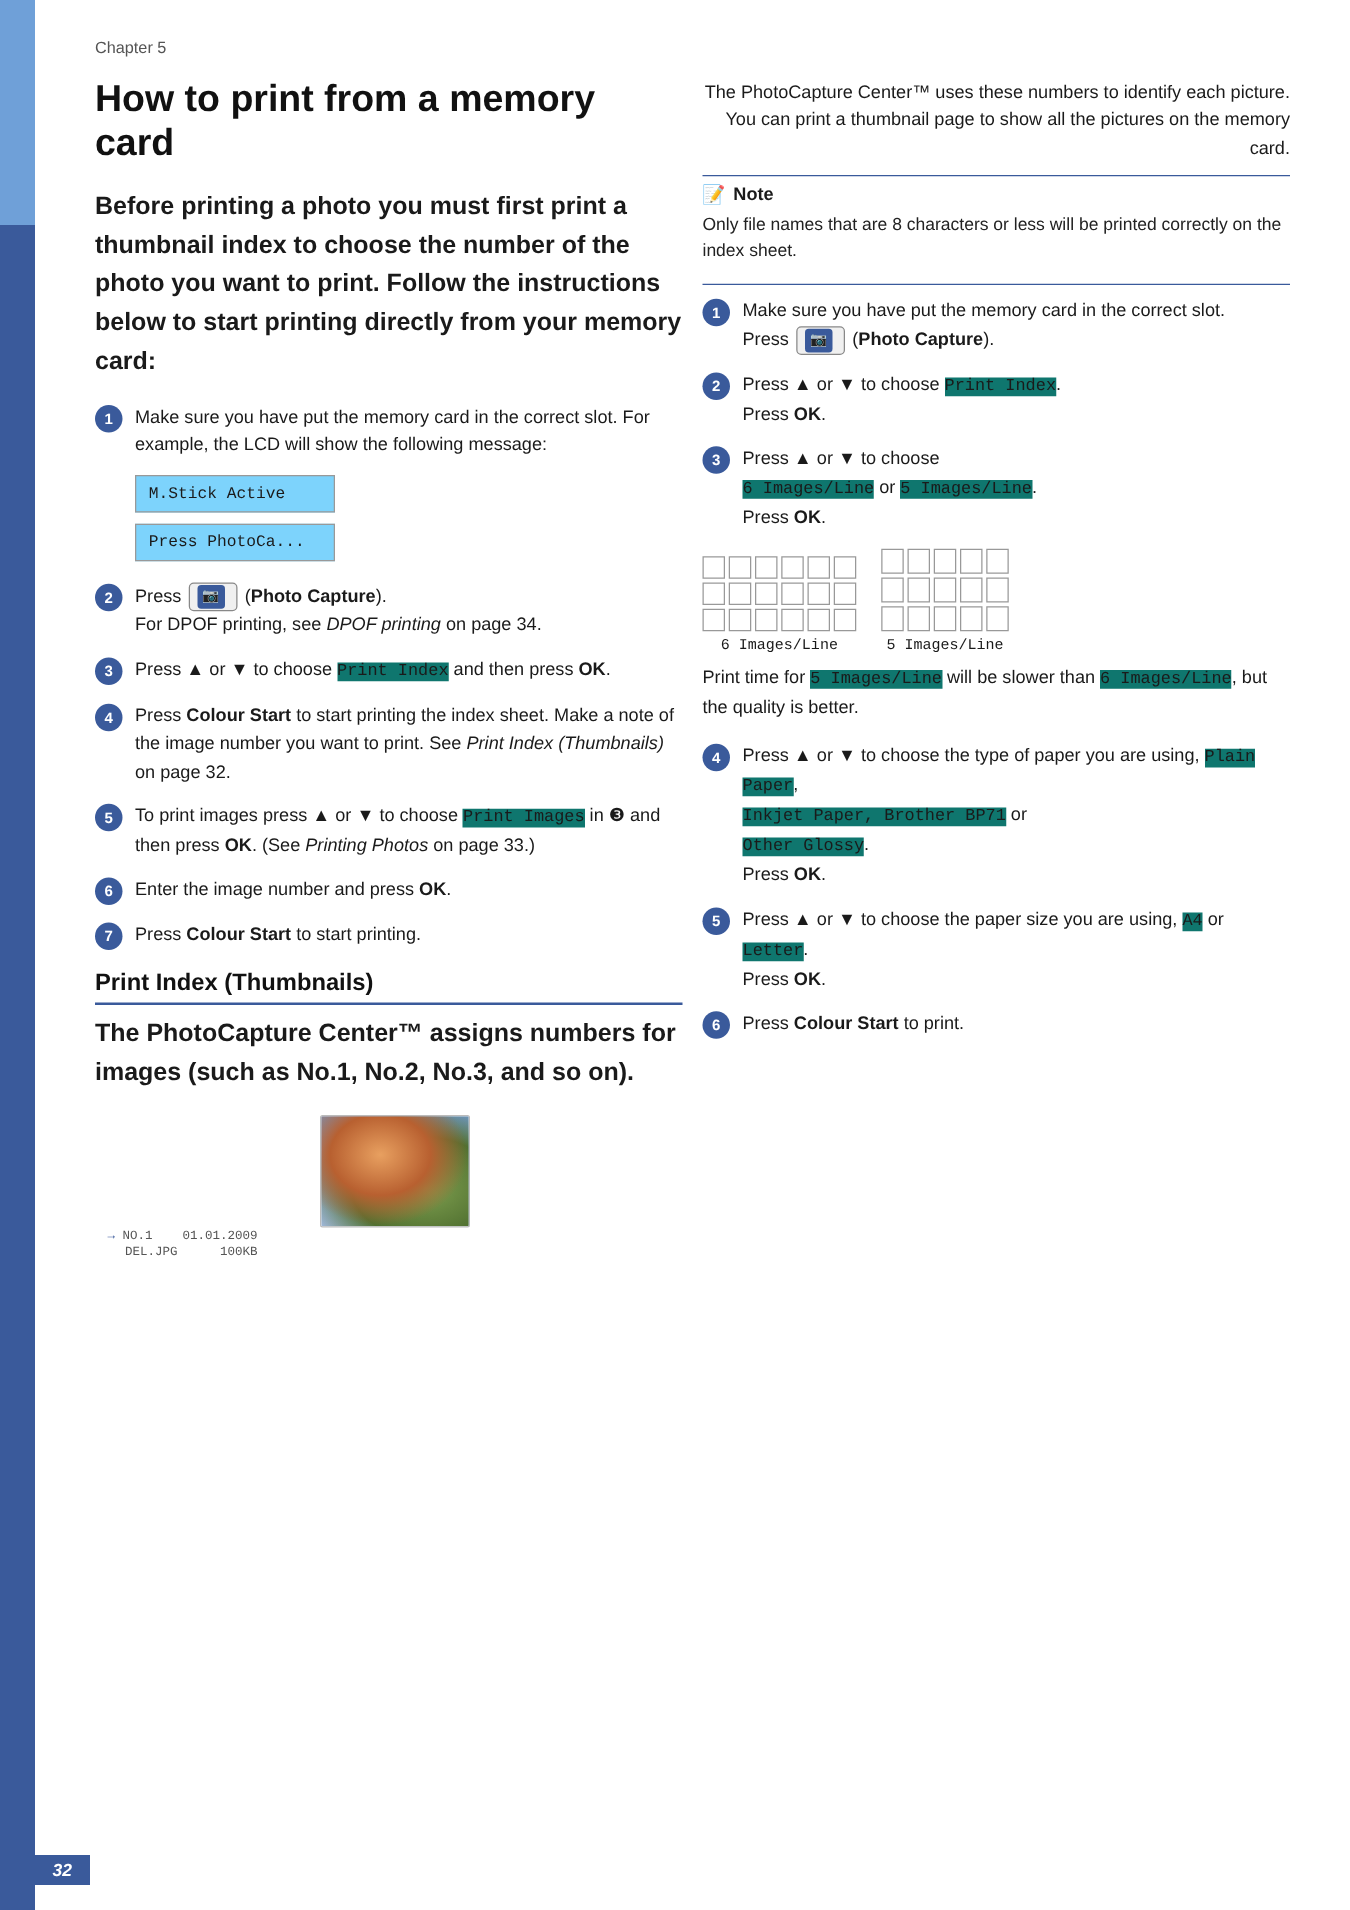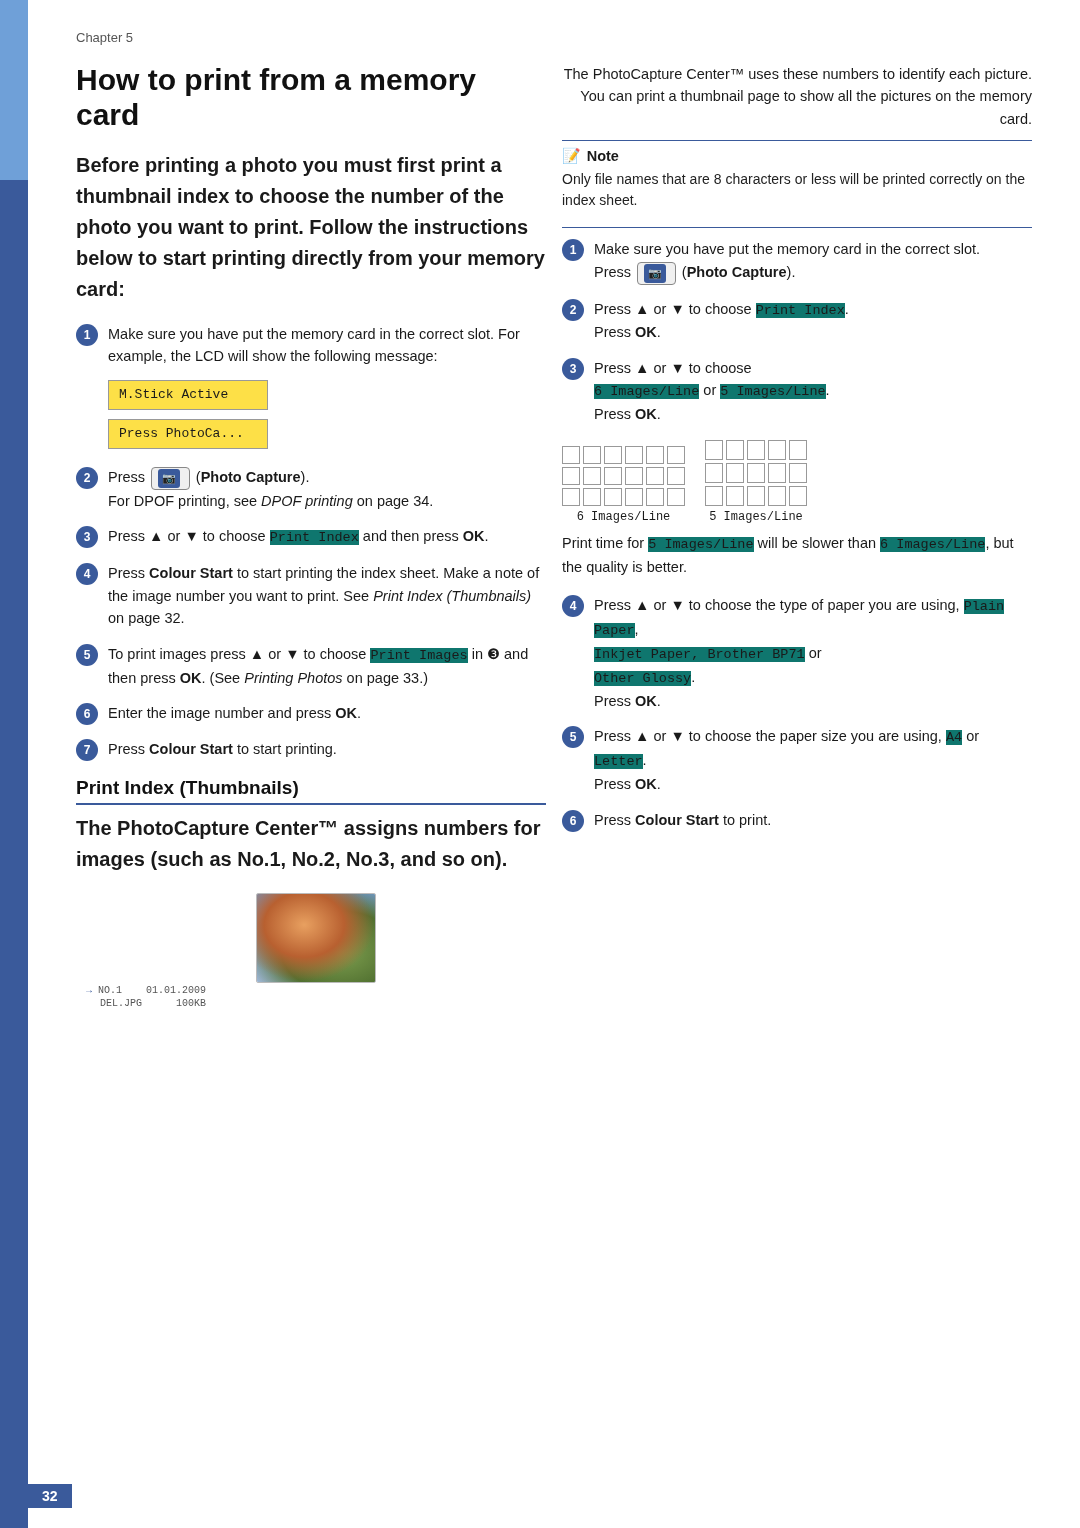--- a/index.html
+++ b/index.html
@@ -100,21 +100,21 @@
       font-size: 14.5px;
       line-height: 1.55;
     }
     .step-text code, .inline-code {
       font-family: 'Courier New', Courier, monospace;
       font-size: 13.5px;
       background: #0f766e;
     }
     .lcd-box {
       border: 1px solid #999;
-      background: #fde047;
+      background: #7dd3fc;
       font-family: 'Courier New', Courier, monospace;
       font-size: 13px;
       padding: 4px 10px;
       margin: 5px 0 4px 0;
       display: inline-block;
       min-width: 160px;
     }
     .photo-capture-btn {
       display: inline-flex;
       align-items: center;
@@ -226,20 +226,21 @@
     }
     .page-num-bar {
       position: absolute;
       bottom: 20px;
       left: 28px;
       background: #3a5a9b;
       color: #fff;
       font-size: 14px;
       font-weight: bold;
       padding: 4px 14px;
+      font-style: italic;
     }
     .bold { font-weight: bold; }
     .italic { font-style: italic; }
     .right-col-intro {
       font-size: 14.5px;
       line-height: 1.55;
       margin-bottom: 10px;
       text-align: right;
     }
     hr.section-hr {

